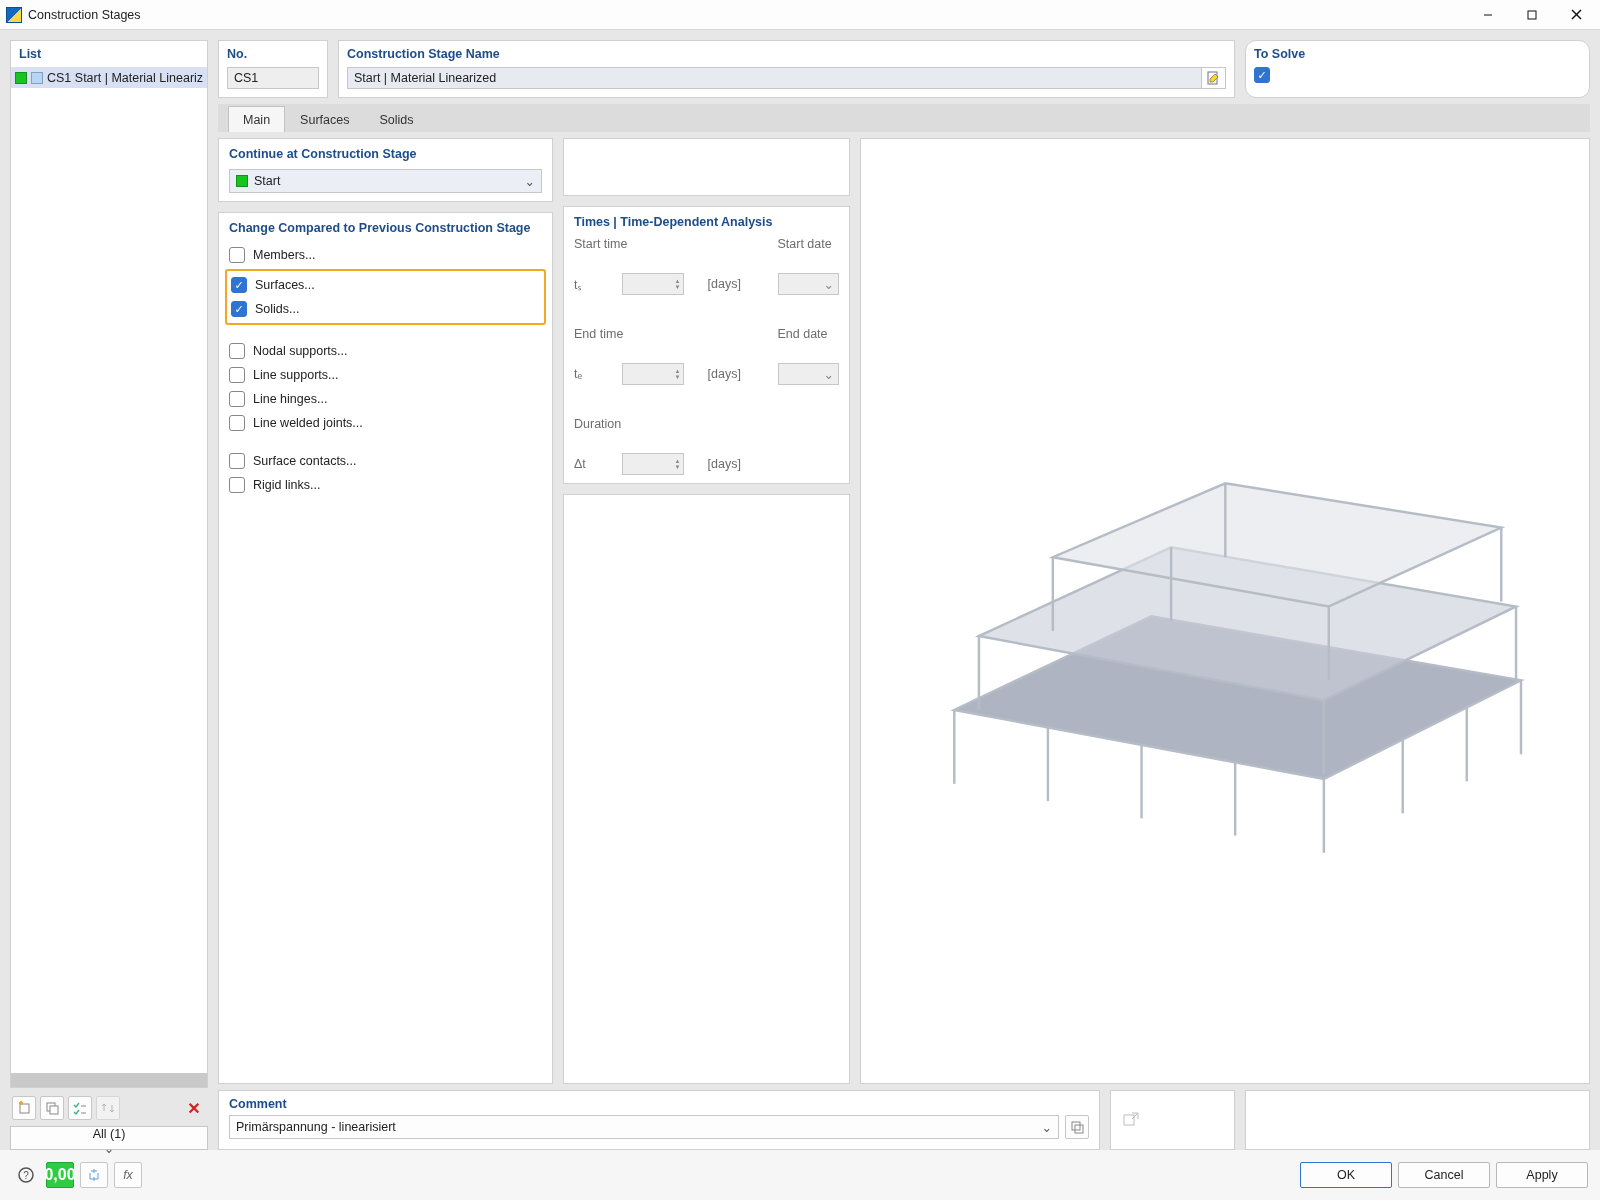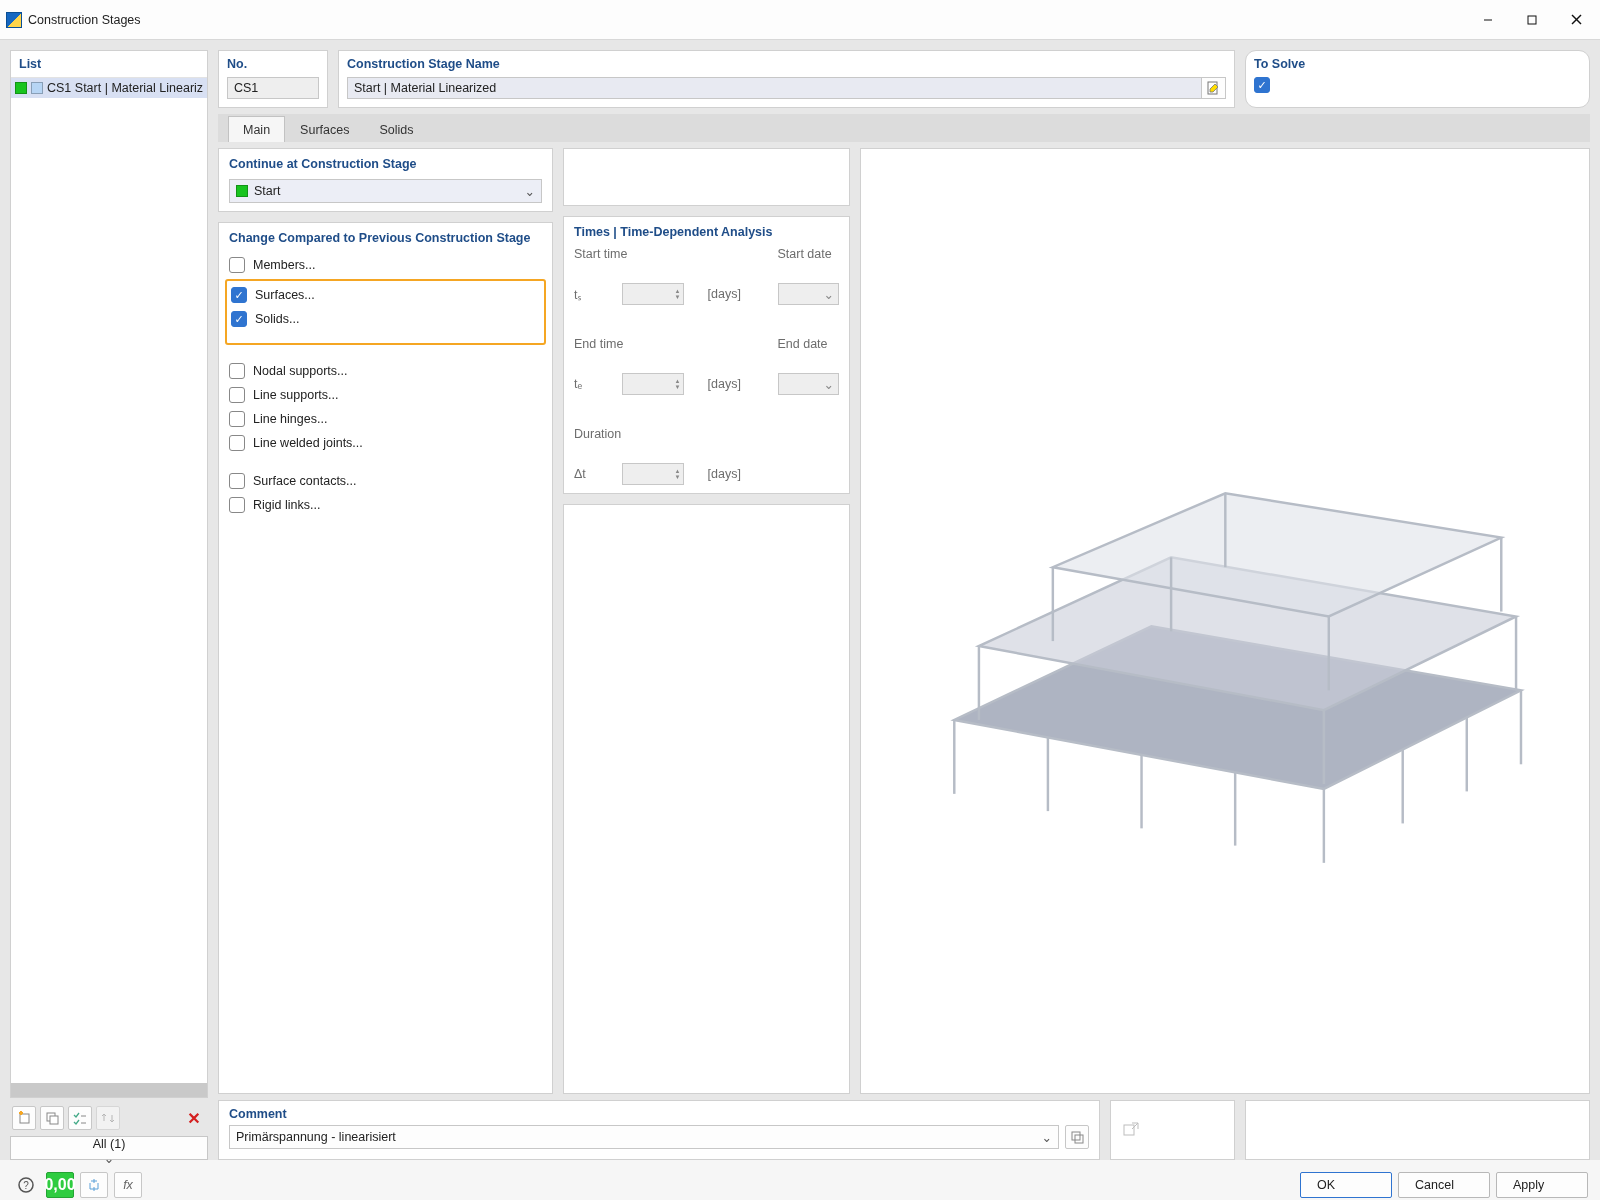--- a/index.html
+++ b/index.html
@@ -11,21 +11,21 @@
     --app-bg:#f0f0f0;
     --accent:#2f74d0;
     --disabled-bg:#eeeeee;
     --highlight-row:#d8e0f3;
     --orange:#f5a623;
   }
   html,body{margin:0;padding:0;height:100%;font-family:"Segoe UI",Arial,sans-serif;font-size:12.5px;color:var(--text);background:#e7e7e7;}
   *{box-sizing:border-box;}
 
   
-  .titlebar{height:40px;display:flex;align-items:center;background:#fdfdfd;border-bottom:1px solid #d8d8d8;padding:0 2px 0 6px;}
+  .titlebar{height:30px;display:flex;align-items:center;background:#fdfdfd;border-bottom:1px solid #d8d8d8;padding:0 2px 0 6px;}
   .titlebar .app-ico{width:16px;height:16px;margin-right:6px;display:inline-block;background:linear-gradient(135deg,#1567c1 0 50%,#ffd54a 50% 100%);border:1px solid #0b4f94;}
   .titlebar .title{flex:0 0 auto;}
   .titlebar .spacer{flex:1;}
   .titlebar .win-btn{width:44px;height:28px;display:flex;align-items:center;justify-content:center;color:#111;}
 
   
   .workarea{display:flex;gap:10px;padding:10px 10px 0 10px;height:calc(100% - 30px - 50px);}
   .left-col{width:198px;display:flex;flex-direction:column;gap:6px;}
   .right-col{flex:1;display:flex;flex-direction:column;gap:6px;min-width:0;}
 
@@ -78,21 +78,21 @@
   .card{background:var(--panel-bg);border:1px solid var(--panel-border);padding:8px 10px;}
   .card .h{font-weight:600;color:var(--heading);margin-bottom:8px;}
   .card.fill{flex:1;}
 
   .combo{height:24px;border:1px solid #c7c7c7;background:#eceef6;display:flex;align-items:center;padding:0 6px;gap:6px;}
   .combo.light{background:#fdfdfd;}
   .combo .dd{margin-left:auto;color:#555;}
 
   .check-row{display:flex;align-items:center;gap:8px;height:24px;}
   .check-row.pad-top{margin-top:14px;}
-  .hl-group{border:2px solid var(--orange);border-radius:3px;padding:2px 4px 12px 4px;margin:2px -4px 2px -4px;}
+  .hl-group{border:2px solid var(--orange);border-radius:3px;padding:2px 4px 2px 4px;margin:2px -4px 2px -4px;}
 
   .grey-label{color:var(--grey-text);}
   .time-grid{display:grid;grid-template-columns:24px 1fr 46px 1fr;column-gap:6px;row-gap:6px;align-items:center;gap:24px;}
   .time-grid .lbl2{grid-column:4;color:var(--grey-text);margin-bottom:-2px;}
   .time-grid .lbl1{grid-column:1 / span 3;color:var(--grey-text);margin-bottom:-2px;}
   .spin{height:22px;border:1px solid #c7c7c7;background:var(--disabled-bg);display:flex;align-items:center;justify-content:flex-end;padding-right:2px;position:relative;}
   .spin .arrows{display:flex;flex-direction:column;font-size:6px;line-height:6px;color:#888;}
   .date-dd{height:22px;border:1px solid #c7c7c7;background:var(--disabled-bg);display:flex;align-items:center;justify-content:flex-end;padding-right:4px;color:#888;}
 
   
@@ -101,21 +101,21 @@
   
   .comment-row{display:flex;gap:10px;}
   .comment-card{flex:1;background:var(--panel-bg);border:1px solid var(--panel-border);padding:6px 10px 10px 10px;}
   .comment-inner{display:flex;gap:6px;align-items:center;margin-top:4px;}
   .side-card{width:125px;background:var(--panel-bg);border:1px solid var(--panel-border);display:flex;align-items:center;justify-content:flex-start;padding:8px;}
   .preview-card{width:345px;background:var(--panel-bg);border:1px solid var(--panel-border);}
 
   
   .footer{height:50px;display:flex;align-items:center;padding:0 12px;gap:6px;background:#f6f6f6;}
   .footer .spacer{flex:1;}
-  .btn{height:26px;min-width:92px;border:1px solid #b8b8b8;background:#fdfdfd;border-radius:2px;display:flex;align-items:center;padding:0 16px;}
+  .btn{height:26px;min-width:92px;border:1px solid #b8b8b8;background:#fdfdfd;border-radius:2px;display:flex;align-items:center;justify-content:center;padding:0 16px;}
   .btn.primary{border-color:#2f74d0;}
 
   
   .fbtn{width:28px;height:26px;border:1px solid #c7c7c7;background:#fdfdfd;border-radius:2px;display:flex;align-items:center;justify-content:center;}
   .fbtn.green{background:#2ecc40;border-color:#23a333;color:#fff;font-size:16px;font-weight:600;}
   .fbtn.noborder{border:none;background:transparent;}
 
   
   .ico-chevron::before{content:"⌄";}
 

